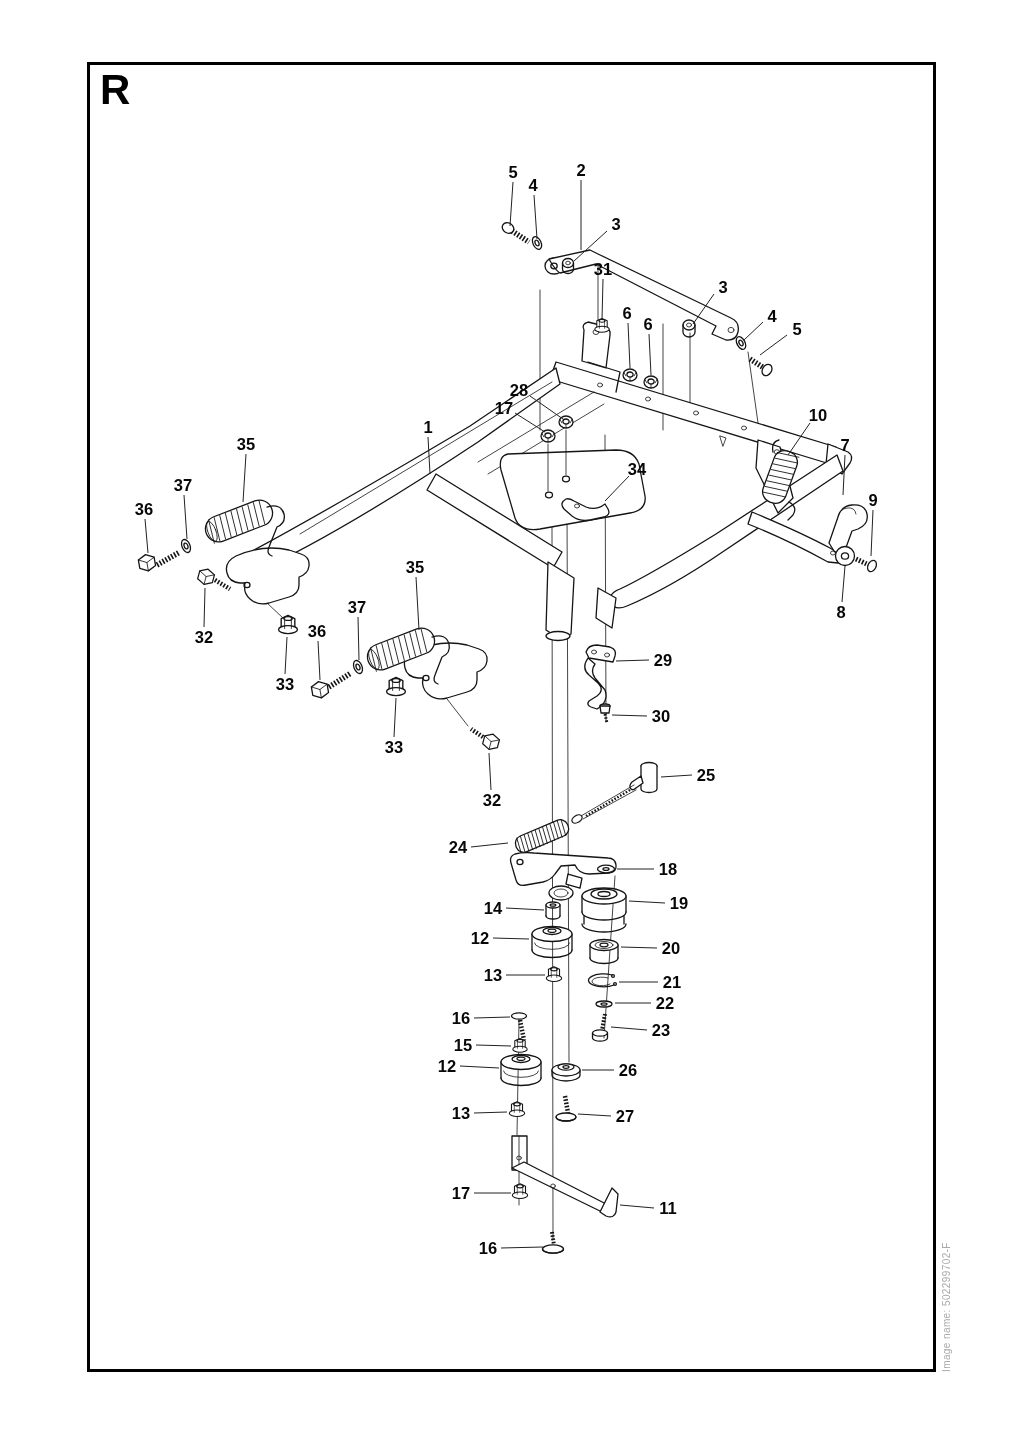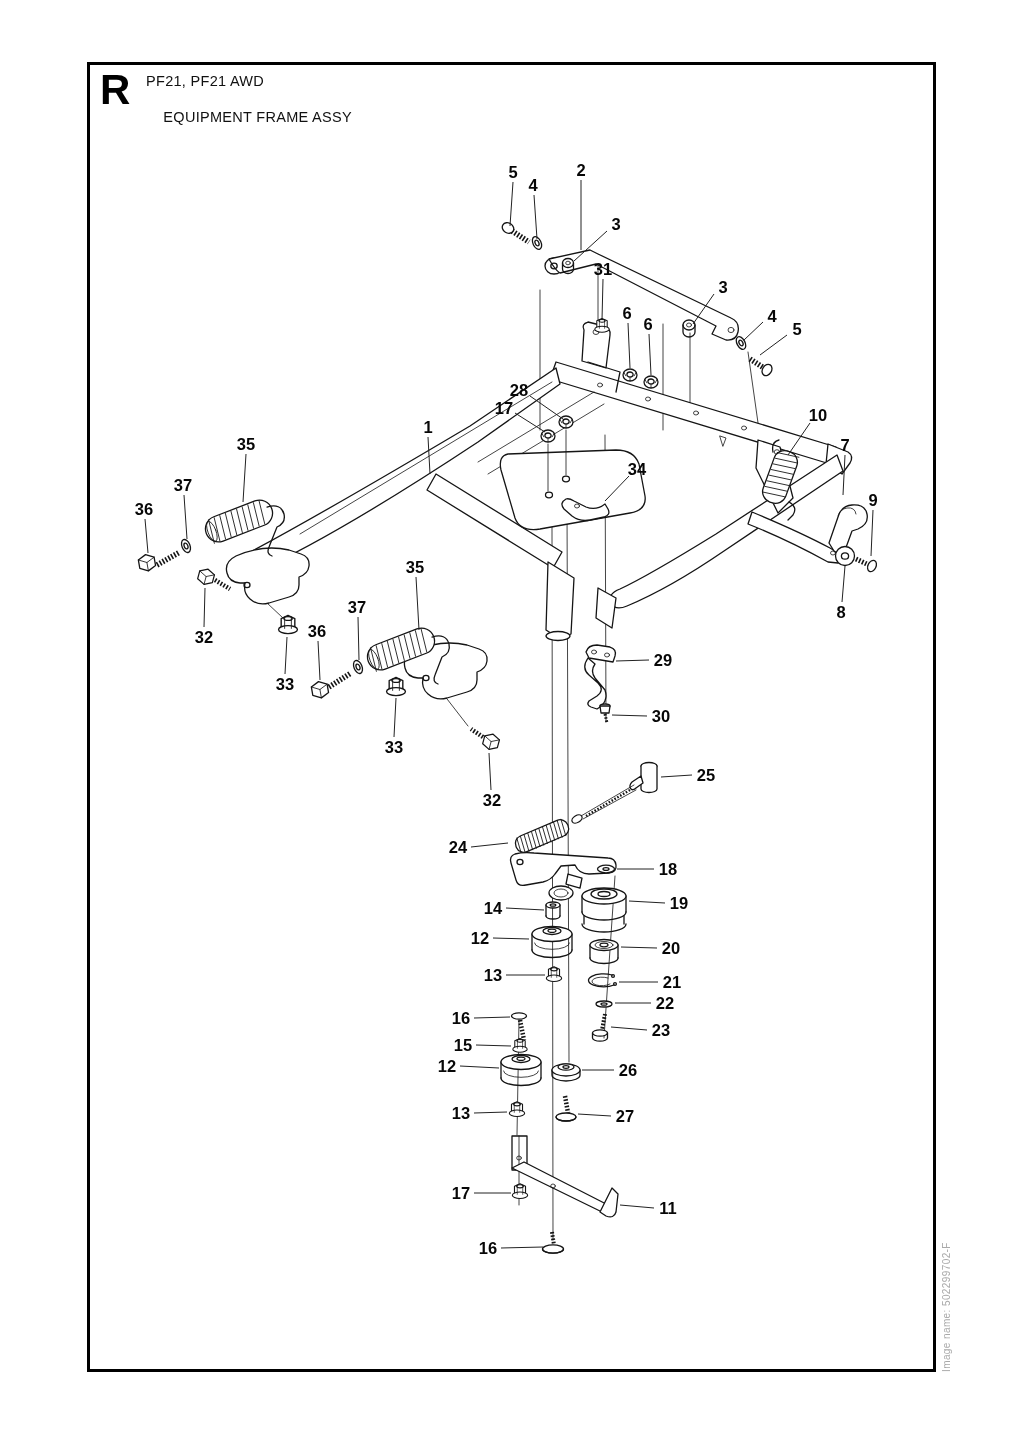--- a/index.html
+++ b/index.html
@@ -20,22 +20,20 @@
   .leader{stroke:#222;stroke-width:1;}
   text.callout{font-family:"Liberation Sans",sans-serif;font-size:16.5px;font-weight:700;
         fill:#070707;text-anchor:middle;dominant-baseline:central;}
 </style>
 </head>
 <body>
 
 <div id="page">
   <div id="border-frame"></div>
   <div id="section-letter">R</div>
-  <div id="title-block"><span>PF21, PF21 AWD</span><br>
-    <span>EQUIPMENT FRAME ASSY</span></div>
   <div id="side-note">Image name: 502299702-F</div>
 
   <svg id="exploded-svg" width="1024" height="1435" viewBox="0 0 1024 1435">
     <defs>
       <g id="nutA">
         <path class="artw" d="M-6.5,-9 L0,-12 L6.5,-9 L6.5,-1 L0,2 L-6.5,-1 Z"></path>
         <ellipse class="artw" cx="0" cy="1.5" rx="9" ry="3.8"></ellipse>
         <ellipse class="art" cx="0" cy="-9" rx="4" ry="1.8"></ellipse>
         <path class="art thin" d="M-3.2,-10.4 L-3.2,0.4 M3.2,-10.4 L3.2,0.4"></path>
       </g>

